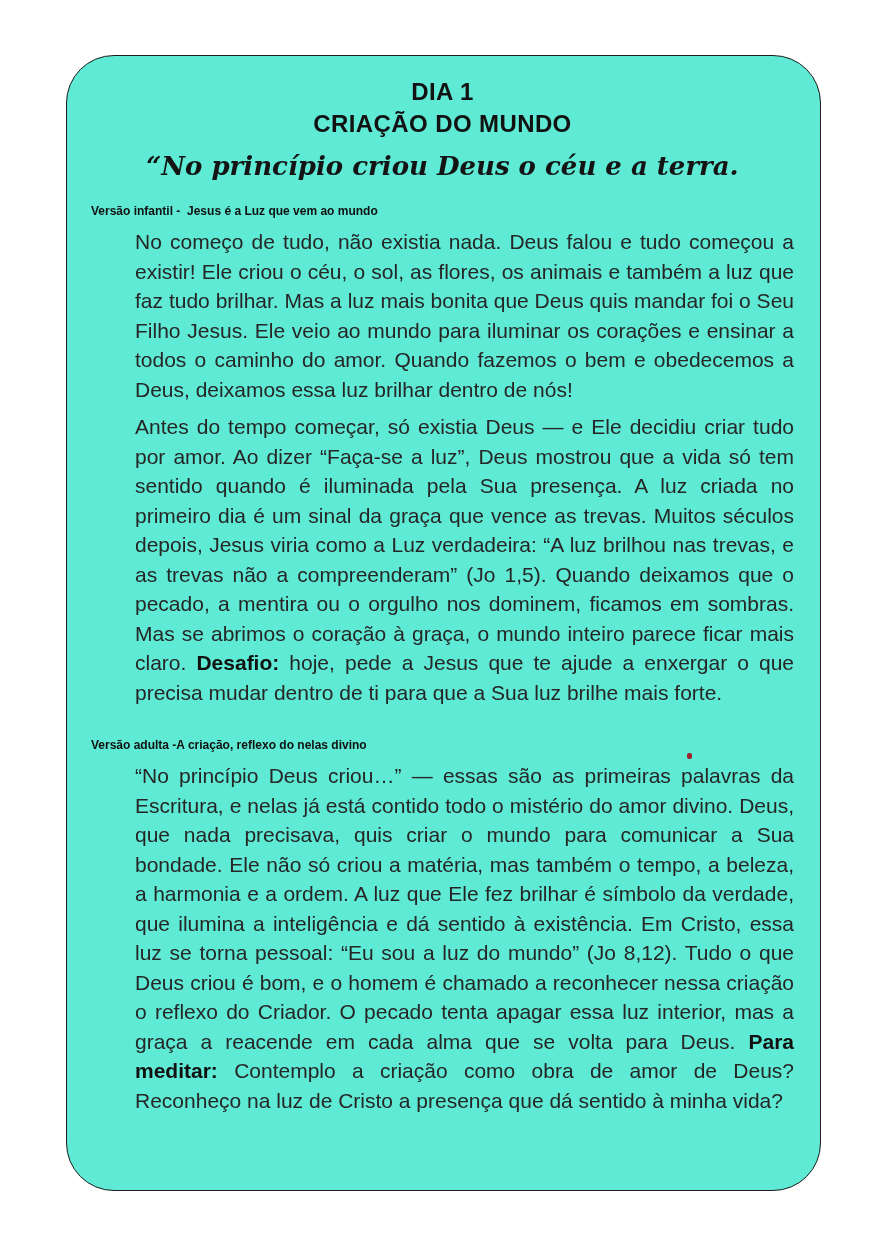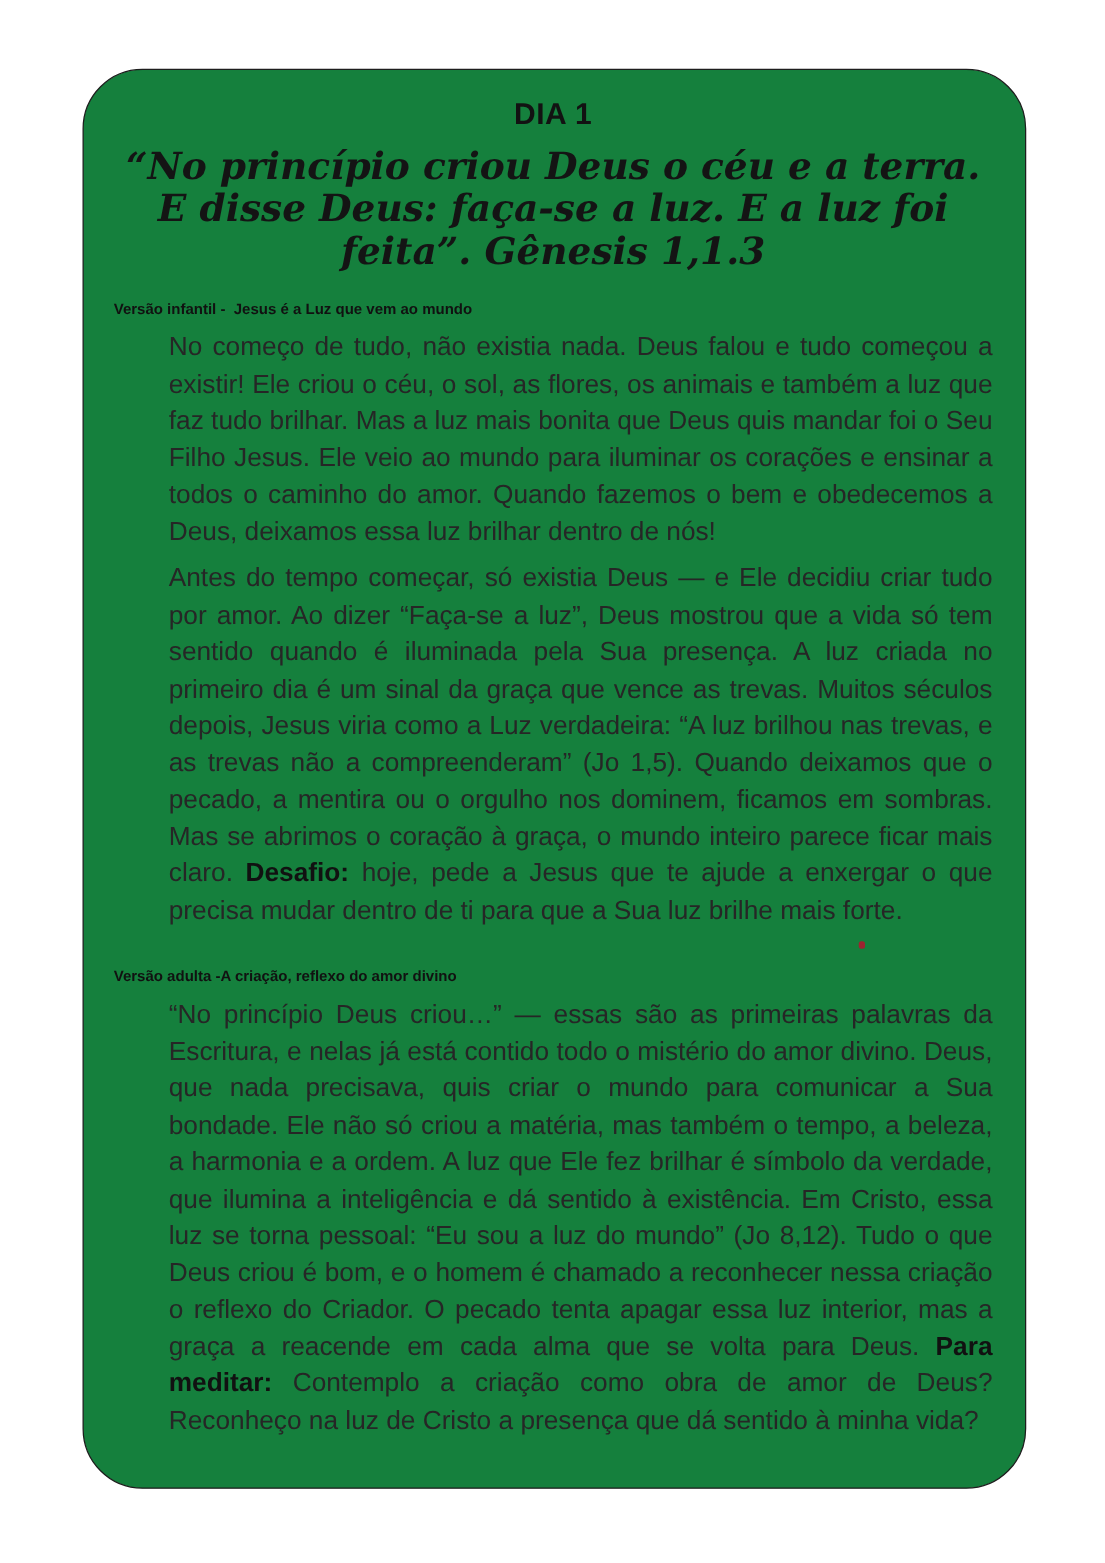--- a/index.html
+++ b/index.html
@@ -12,41 +12,41 @@
     overflow: hidden;
   }
   .card {
     position: absolute;
     left: 66px;
     top: 55px;
     width: 755px;
     height: 1136px;
     border: 1.6px solid #1d1d1d;
     border-radius: 48px;
-    background: #15803d;
+    background: #5eead4;
     padding: 20px 26px 0 24px;
   }
   .title-block { text-align: center; }
   .title-line {
     font-size: 24px;
     line-height: 32px;
     font-weight: 700;
     color: #121212;
     letter-spacing: 0.4px;
   }
   .verse-block {
     text-align: center;
     margin-top: 9px;
     font-family: "DejaVu Serif", serif;
     font-style: italic;
     font-weight: 700;
     color: #141414;
   }
   .verse-line {
-    font-size: 30px;
+    font-size: 26px;
     line-height: 34px;
   }
   .section { margin-top: 16px; }
   .section.tight { margin-top: 8px; }
   .section.wide { margin-top: 26px; }
   .section-heading {
     font-size: 12px;
     line-height: 24px;
     font-weight: 700;
     color: #111111;
@@ -74,36 +74,36 @@
     background: #9c2430;
   }
 </style>
 </head>
 <body>
 
 <div class="card">
 
   <div class="title-block">
     <div class="title-line">DIA 1</div>
+    <div class="title-line">CRIAÇÃO DO MUNDO</div>
   </div>
 
   <div class="verse-block">
     <div class="verse-line">“No princípio criou Deus o céu e a terra.</div>
-    <div class="verse-line">E disse Deus: faça-se a luz. E a luz foi feita”. Gênesis 1,1.3</div>
   </div>
 
   <div class="section">
     <div class="section-heading">Versão infantil -  Jesus é a Luz que vem ao mundo</div>
     <div class="section-body"><span>No começo de tudo, não existia nada. Deus falou e tudo começou a existir! Ele criou o céu, o sol, as flores, os animais e também a luz que faz tudo brilhar. Mas a luz mais bonita que Deus quis mandar foi o Seu Filho Jesus. Ele veio ao mundo para iluminar os corações e ensinar a todos o caminho do amor. Quando fazemos o bem e obedecemos a Deus, deixamos essa luz brilhar dentro de nós!</span><span class="emphasis"></span><span></span></div>
   </div>
 
   <div class="section tight">
     <div class="section-body"><span>Antes do tempo começar, só existia Deus — e Ele decidiu criar tudo por amor. Ao dizer “Faça-se a luz”, Deus mostrou que a vida só tem sentido quando é iluminada pela Sua presença. A luz criada no primeiro dia é um sinal da graça que vence as trevas. Muitos séculos depois, Jesus viria como a Luz verdadeira: “A luz brilhou nas trevas, e as trevas não a compreenderam” (Jo 1,5). Quando deixamos que o pecado, a mentira ou o orgulho nos dominem, ficamos em sombras. Mas se abrimos o coração à graça, o mundo inteiro parece ficar mais claro. </span><span class="emphasis">Desafio:</span><span> hoje, pede a Jesus que te ajude a enxergar o que precisa mudar dentro de ti para que a Sua luz brilhe mais forte.</span></div>
   </div>
 
   <div class="section wide">
-    <div class="section-heading">Versão adulta -A criação, reflexo do amor divino</div>
+    <div class="section-heading">Versão adulta -A criação, reflexo do nelas divino</div>
     <div class="section-body"><span>“No princípio Deus criou…” — essas são as primeiras palavras da Escritura, e nelas já está contido todo o mistério do amor divino. Deus, que nada precisava, quis criar o mundo para comunicar a Sua bondade. Ele não só criou a matéria, mas também o tempo, a beleza, a harmonia e a ordem. A luz que Ele fez brilhar é símbolo da verdade, que ilumina a inteligência e dá sentido à existência. Em Cristo, essa luz se torna pessoal: “Eu sou a luz do mundo” (Jo 8,12). Tudo o que Deus criou é bom, e o homem é chamado a reconhecer nessa criação o reflexo do Criador. O pecado tenta apagar essa luz interior, mas a graça a reacende em cada alma que se volta para Deus. </span><span class="emphasis">Para meditar:</span><span> Contemplo a criação como obra de amor de Deus? Reconheço na luz de Cristo a presença que dá sentido à minha vida?</span></div>
   </div>
 
 </div>
 
 <div class="red-dot"></div>
 
 </body></html>

